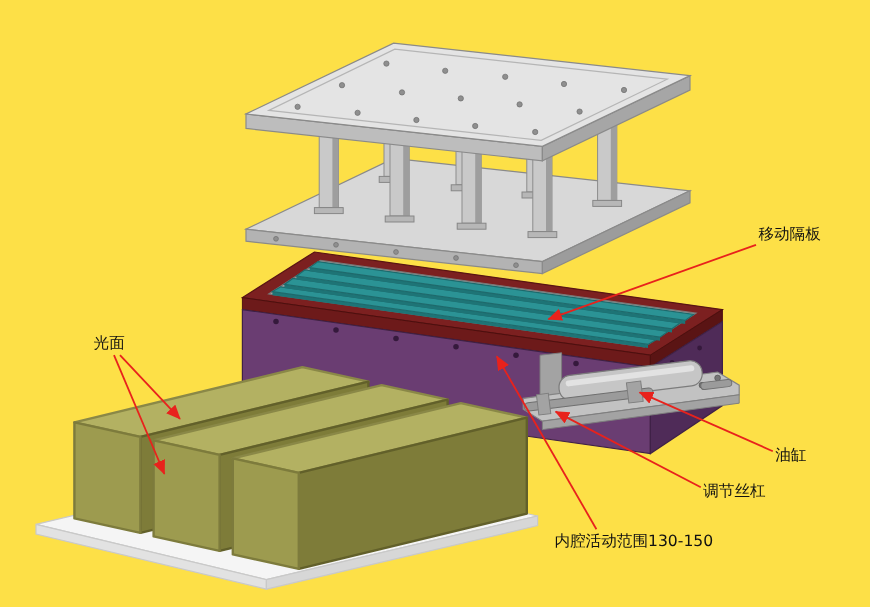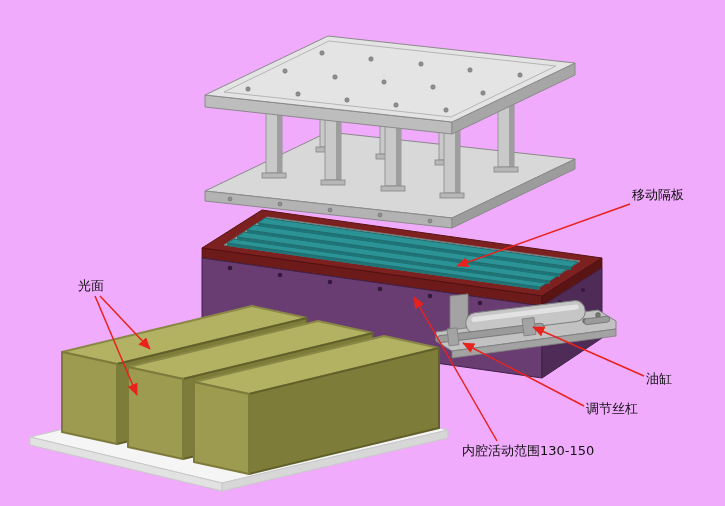--- a/index.html
+++ b/index.html
@@ -1,16 +1,16 @@
 <!DOCTYPE html>
 <html><head>
 <meta charset="utf-8">
 <style>
   html,body{margin:0;padding:0;background:#ffffff;}
-  .canvas{position:relative;width:725px;height:506px;background:#f0abfc;overflow:hidden;
+  .canvas{position:relative;width:725px;height:506px;background:#fde047;overflow:hidden;
           font-family:"DejaVu Sans",sans-serif;}
   svg{display:block;}
   
   .metal-top{fill:#e4e4e4;stroke:#8a8a8a;stroke-width:1;}
   .metal-front{fill:#bdbdbd;stroke:#8a8a8a;stroke-width:1;}
   .metal-right{fill:#a6a6a6;stroke:#8a8a8a;stroke-width:1;}
   .metal-inset{fill:none;stroke:#b5b5b5;stroke-width:1;}
   .lmetal-top{fill:#d8d8d8;stroke:#8a8a8a;stroke-width:1;}
   .lmetal-front{fill:#b3b3b3;stroke:#8a8a8a;stroke-width:1;}
   .lmetal-right{fill:#9c9c9c;stroke:#8a8a8a;stroke-width:1;}

